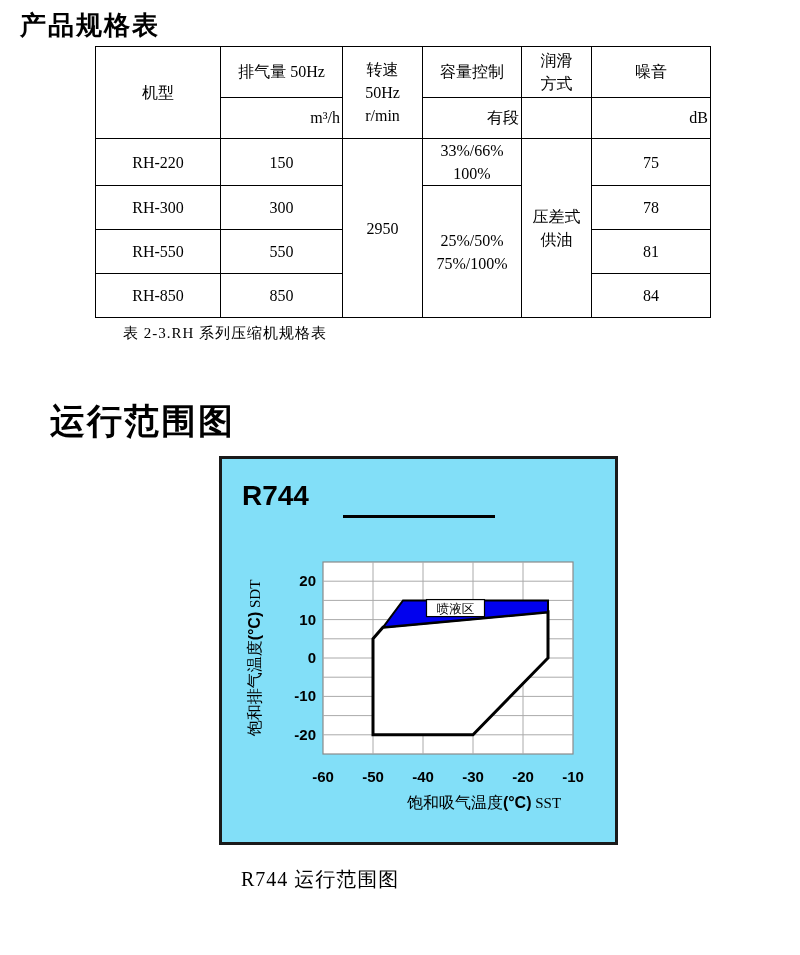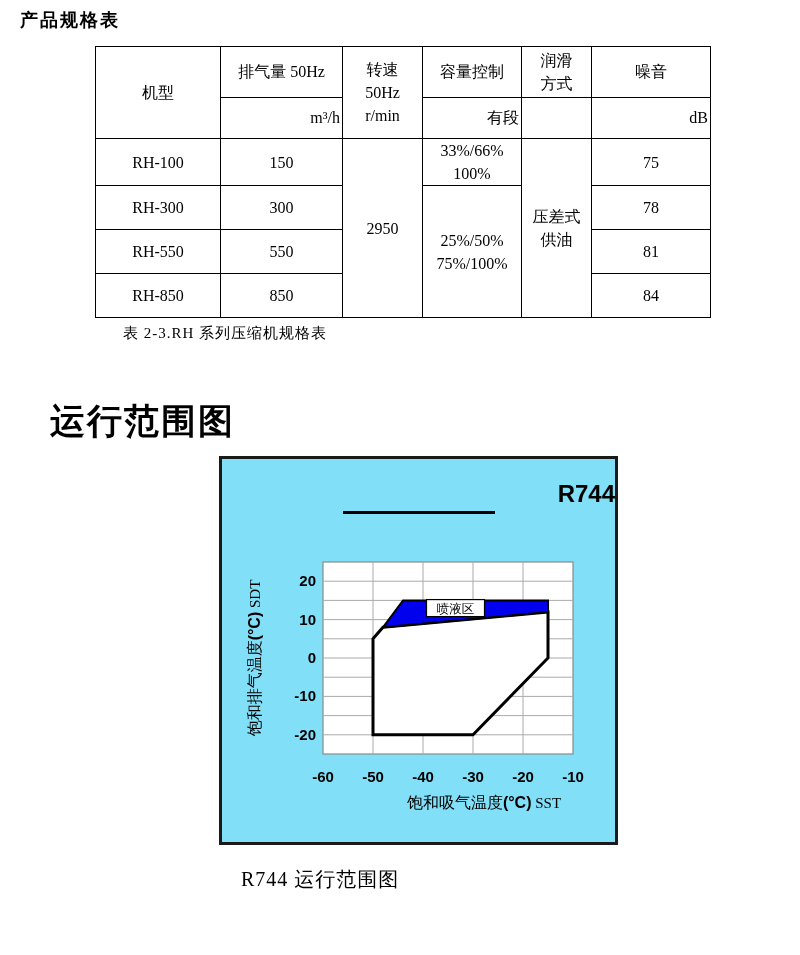--- a/index.html
+++ b/index.html
@@ -1,20 +1,20 @@
 <!DOCTYPE html>
 <html><head>
 <meta charset="utf-8">
 <style>
   html,body{margin:0;padding:0;background:#ffffff;}
   .page{
     position:relative;width:800px;height:955px;background:#ffffff;
     font-family:"Liberation Serif","DejaVu Serif",serif;color:#000;overflow:hidden;
   }
-  .sec-title{position:absolute;margin:0;font-weight:bold;font-size:18px;letter-spacing:2px;}
+  .sec-title{position:absolute;margin:0;font-weight:bold;font-size:26px;letter-spacing:2px;}
   #title1{left:20px;top:8px;}
   #title2{left:50px;top:398px;font-size:35px;}
 
   table.spec{
     position:absolute;left:95px;top:46px;border-collapse:collapse;
     table-layout:fixed;font-size:16px;text-align:center;
   }
   table.spec td{border:1px solid #000;padding:0 2px;vertical-align:middle;line-height:1.45;}
   tr.hr1 td{height:50px;}
   tr.hr2 td{height:40px;text-align:right;}
@@ -23,21 +23,21 @@
   .caption{position:absolute;text-align:left;font-size:15px;}
   #table-caption{left:95px;top:324px;width:615px;text-indent:28px;letter-spacing:1px;}
   #figure-caption{left:219px;top:866px;width:399px;font-size:20px;text-indent:22px;letter-spacing:1px;}
 
   .chart-box{
     position:absolute;left:219px;top:456px;width:399px;height:389px;
     box-sizing:border-box;border:3px solid #1a1a1a;background:#82dff8;
     font-family:"Liberation Sans","DejaVu Sans",sans-serif;
   }
   .chart-title,.chart-subtitle{
-    text-align:right;font-weight:bold;font-size:24px;line-height:1;color:#000;padding-left:20px;
+    text-align:left;font-weight:bold;font-size:28px;line-height:1;color:#000;padding-left:20px;
   }
   .chart-title{margin-top:23px;}
   .chart-subtitle{margin-top:5px;}
   .chart-title-line{width:152px;height:3px;background:#000;margin:5px auto 0 auto;}
   #plot-svg{position:absolute;left:0;top:0;width:393px;height:383px;pointer-events:none;}
 </style>
 </head>
 <body>
 
 <div class="page">
@@ -70,21 +70,21 @@
         <td>噪音</td>
       </tr>
       <tr class="hr2">
         <td>m³/h</td>
         <td>有段</td>
         <td></td>
         <td>dB</td>
       </tr>
 
       <tr class="body-row">
-        <td>RH-100</td>
+        <td>RH-220</td>
         <td>150</td>
         <td rowspan="4">2950</td>
         <td>
           <div>33%/66%</div>
           <div>100%</div>
         </td>
         <td rowspan="4">
           <div>压差式</div>
           <div>供油</div>
         </td>

